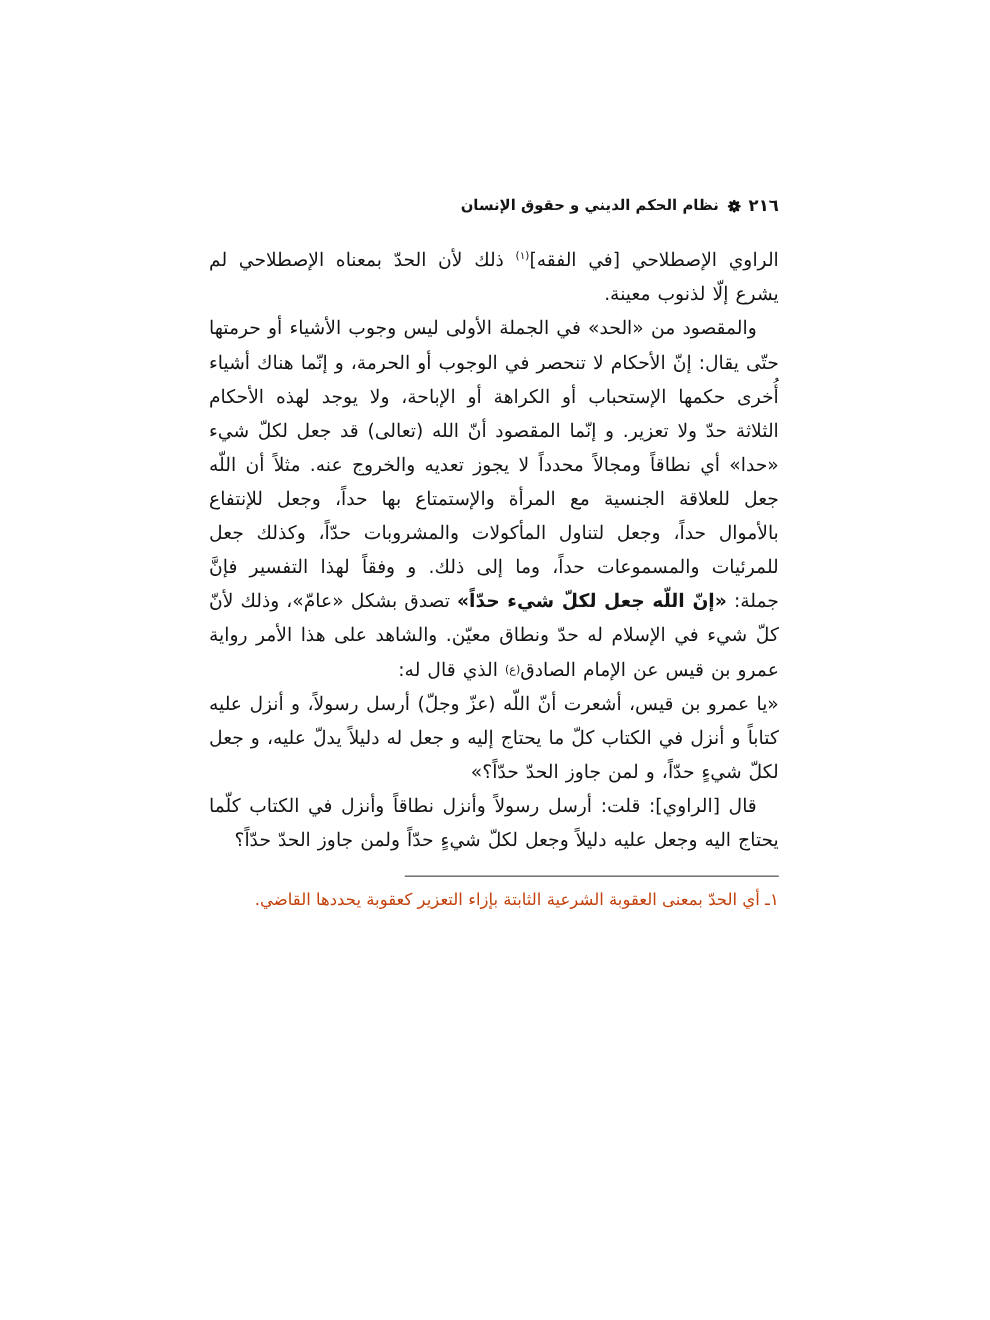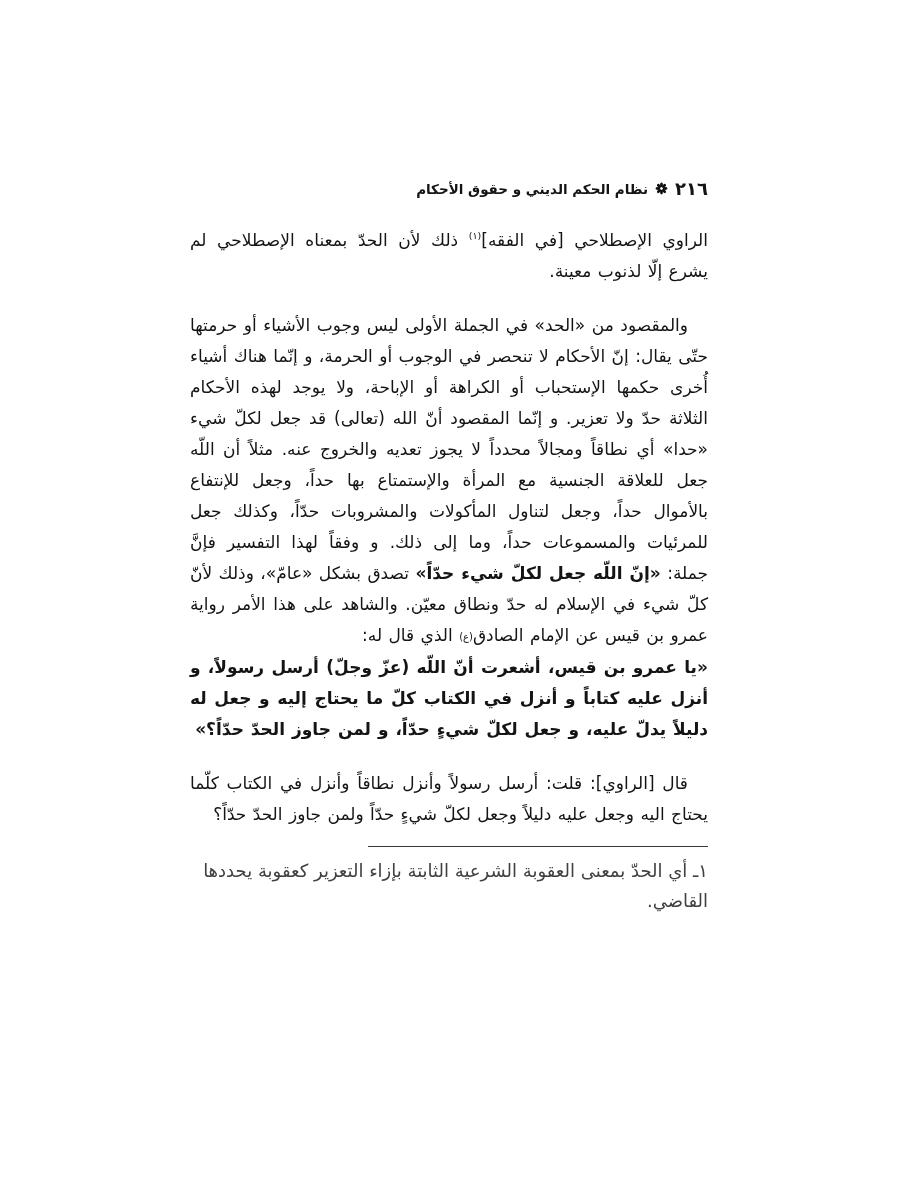--- a/index.html
+++ b/index.html
@@ -19,53 +19,53 @@
   }
   .running-head {
     display:flex;
     align-items:center;
     gap:7px;
     font-weight:bold;
     font-size:13.5px;
     margin-bottom:26px;
     white-space:nowrap;
   }
-  .running-head .page-number { font-size:18px; letter-spacing:1px; }
+  .running-head .page-number { font-size:15px; letter-spacing:1px; }
   .ornament { display:inline-flex; align-items:center; }
   .ornament svg { display:block; }
   .body-text p {
     font-size:17px;
     line-height:31px;
     text-align:justify;
     word-spacing:1px;
   }
-  .para-indent { text-indent:20px;margin-top:23px; }
-  .bold-para { font-weight:bold; }
+  .para-indent { text-indent:20px; }
+  .bold-para { font-weight:normal; }
   b { font-weight:bold; }
   sup.note {
     font-size:9.5px;
     vertical-align:super;
     line-height:0;
     font-weight:normal;
   }
   .honorific {
     font-size:10px;
     vertical-align:middle;
   }
   .footnote-block { margin-top:16px; }
   .fn-rule {
     width:340px;
     border-top:1.5px solid #3a3a3a;
     margin-bottom:9px;
   }
   .footnote {
-    font-size:18px;
+    font-size:15px;
     line-height:1.7;
     text-align:right;
-    color:#404040;
+    color:#c2410c;
   }
 </style>
 </head>
 <body>
 
 <div class="content">
 
   <header class="running-head">
     <span class="page-number">٢١٦</span>
     <span class="ornament">
@@ -78,21 +78,21 @@
         </g>
         <g fill="#111111" transform="rotate(45 12 12)">
           <ellipse cx="12" cy="5.5" rx="2.7" ry="4.6"></ellipse>
           <ellipse cx="12" cy="18.5" rx="2.7" ry="4.6"></ellipse>
           <ellipse cx="5.5" cy="12" rx="4.6" ry="2.7"></ellipse>
           <ellipse cx="18.5" cy="12" rx="4.6" ry="2.7"></ellipse>
         </g>
         <circle cx="12" cy="12" r="2.1" fill="#ffffff"></circle>
       </svg>
     </span>
-    <span class="head-title">نظام الحكم الديني و حقوق الأحكام</span>
+    <span class="head-title">نظام الحكم الديني و حقوق الإنسان</span>
   </header>
 
   <main class="body-text">
 
     <p>
       <span>الراوي الإصطلاحي [في الفقه]</span><sup class="note">(١)</sup><span> ذلك لأن الحدّ بمعناه الإصطلاحي لم يشرع إلّا لذنوب معينة.</span>
     </p>
 
     <p class="para-indent">
       <span>والمقصود من «الحد» في الجملة الأولى ليس وجوب الأشياء أو حرمتها حتّى يقال: إنّ الأحكام لا تنحصر في الوجوب أو الحرمة، و إنّما هناك أشياء أُخرى حكمها الإستحباب أو الكراهة أو الإباحة، ولا يوجد لهذه الأحكام الثلاثة حدّ ولا تعزير. و إنّما المقصود أنّ الله (تعالى) قد جعل لكلّ شيء «حدا» أي نطاقاً ومجالاً محدداً لا يجوز تعديه والخروج عنه. مثلاً أن اللّه جعل للعلاقة الجنسية مع المرأة والإستمتاع بها حداً، وجعل للإنتفاع بالأموال حداً، وجعل لتناول المأكولات والمشروبات حدّاً، وكذلك جعل للمرئيات والمسموعات حداً، وما إلى ذلك. و وفقاً لهذا التفسير فإنَّ جملة: </span><b>«إنّ اللّه جعل لكلّ شيء حدّاً»</b><span> تصدق بشكل «عامّ»، وذلك لأنّ كلّ شيء في الإسلام له حدّ ونطاق معيّن. والشاهد على هذا الأمر رواية عمرو بن قيس عن الإمام الصادق</span><span class="honorific">(ع)</span><span> الذي قال له:</span>

